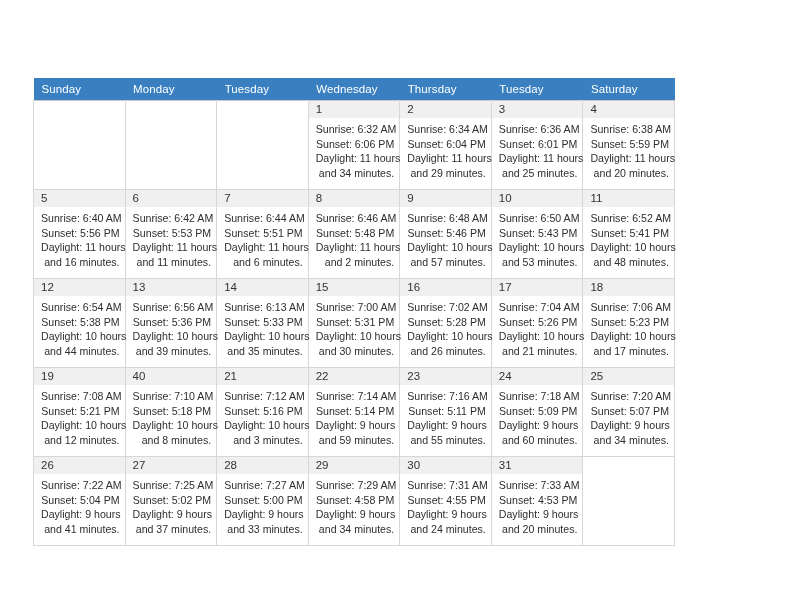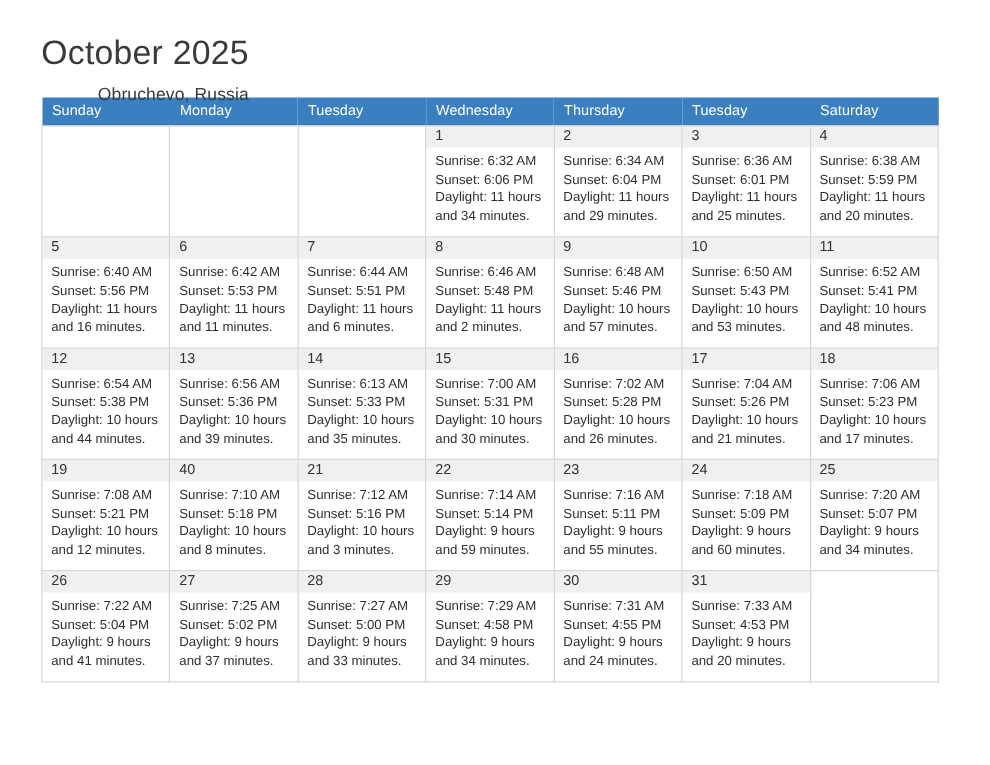--- a/index.html
+++ b/index.html
@@ -77,21 +77,21 @@
   }
   .cal-location {
     font-size: 14px;
     color: #3a3a3a;
     margin-top: 9px;
     letter-spacing: 0.1px;
   }
 
   
   table.calendar {
-    width: 718px;
+    width: 642px;
     border-collapse: collapse;
     table-layout: fixed;
     margin-top: 2px;
   }
   table.calendar th {
     background: #3a80c1;
     color: #ffffff;
     font-weight: normal;
     font-size: 11.5px;
     text-align: left;
@@ -119,40 +119,37 @@
     background: #f0f0f0;
     font-size: 11.5px;
     color: #333333;
     padding: 3px 0 3px 7px;
     height: 17px;
     box-sizing: border-box;
     line-height: 11px;
   }
   .cell-body {
     padding: 4px 5px 0 7px;
+    text-align: right;
   }
   .cell-body div {
     font-size: 10.6px;
     color: #2e2e2e;
     line-height: 14.6px;
     white-space: nowrap;
   }
 </style>
 </head>
 <body>
 
 <div class="page">
 
   <div class="header">
 
 
-    <div class="title-block">
-      <h1 class="cal-title">October 2025</h1>
-      <div class="cal-location">Obruchevo, Russia</div>
-    </div>
 
   </div>
 
   <table class="calendar">
     <thead>
       <tr>
         <th>Sunday</th>
         <th>Monday</th>
         <th>Tuesday</th>
         <th>Wednesday</th>

